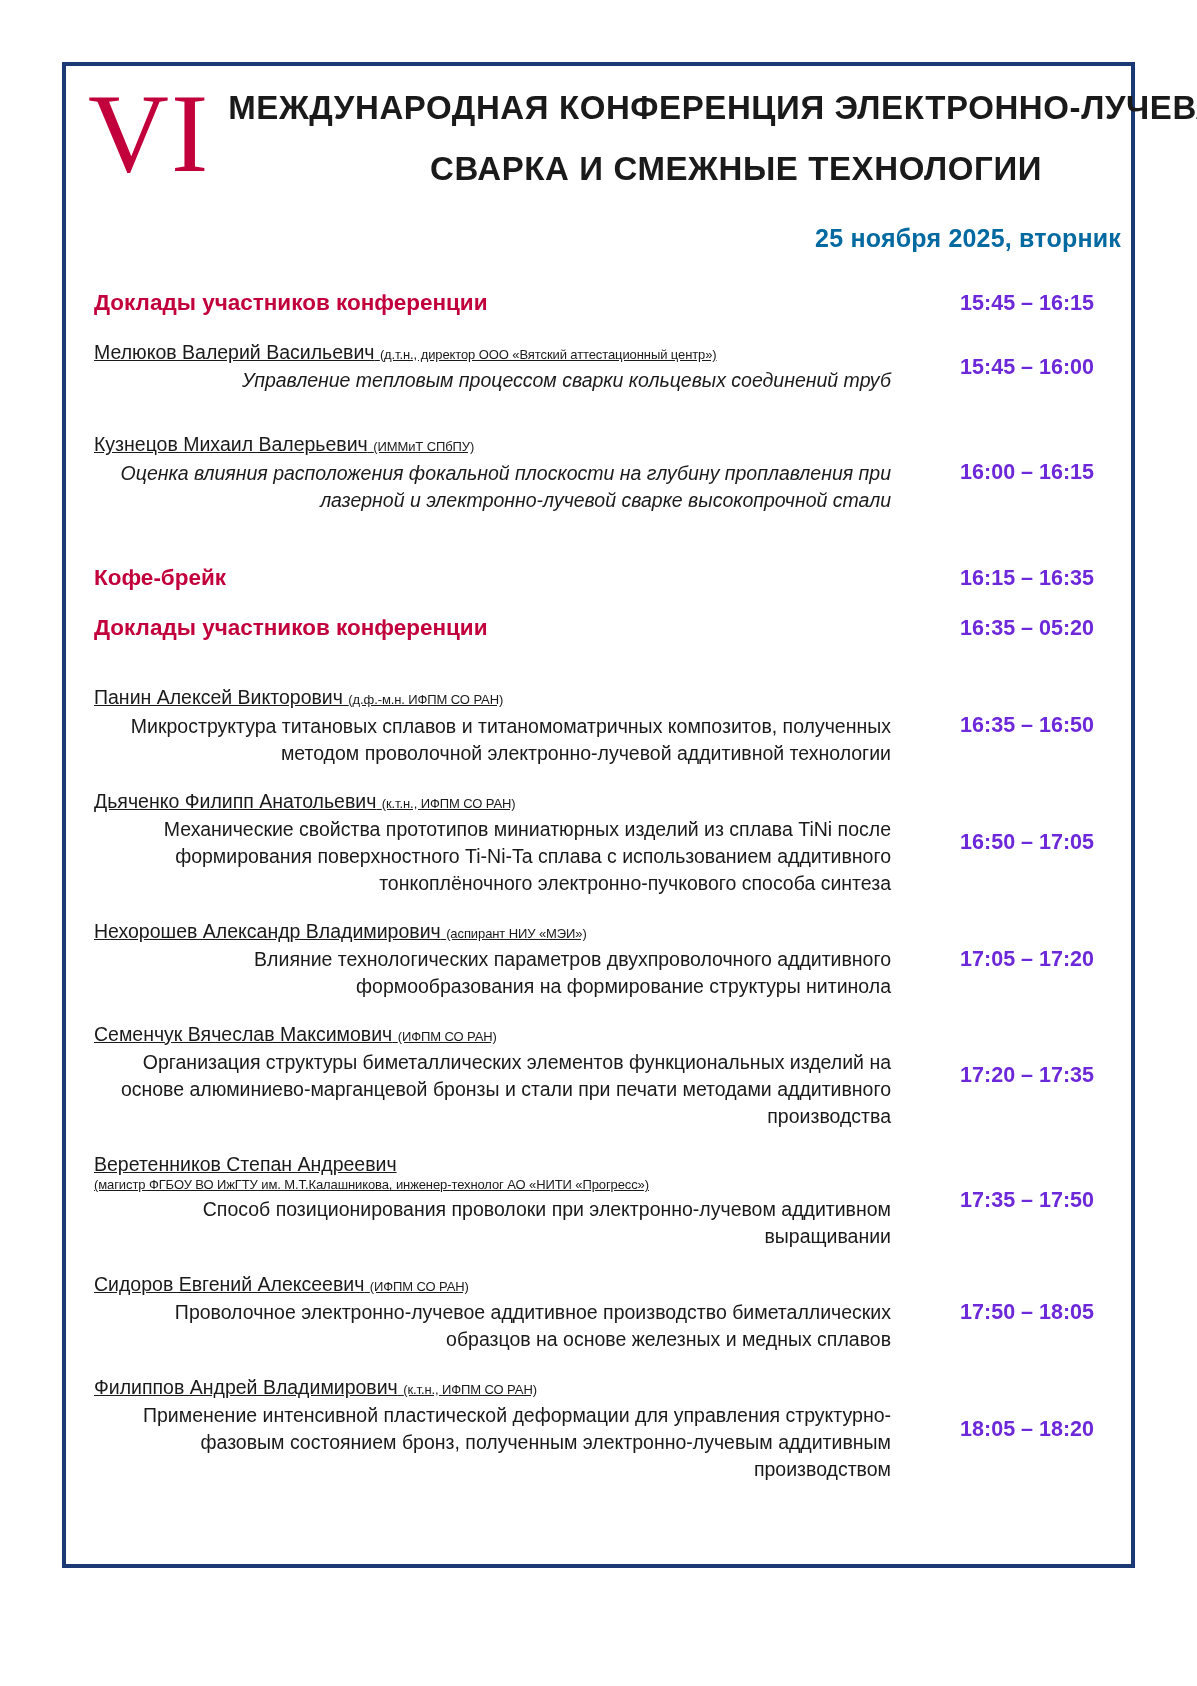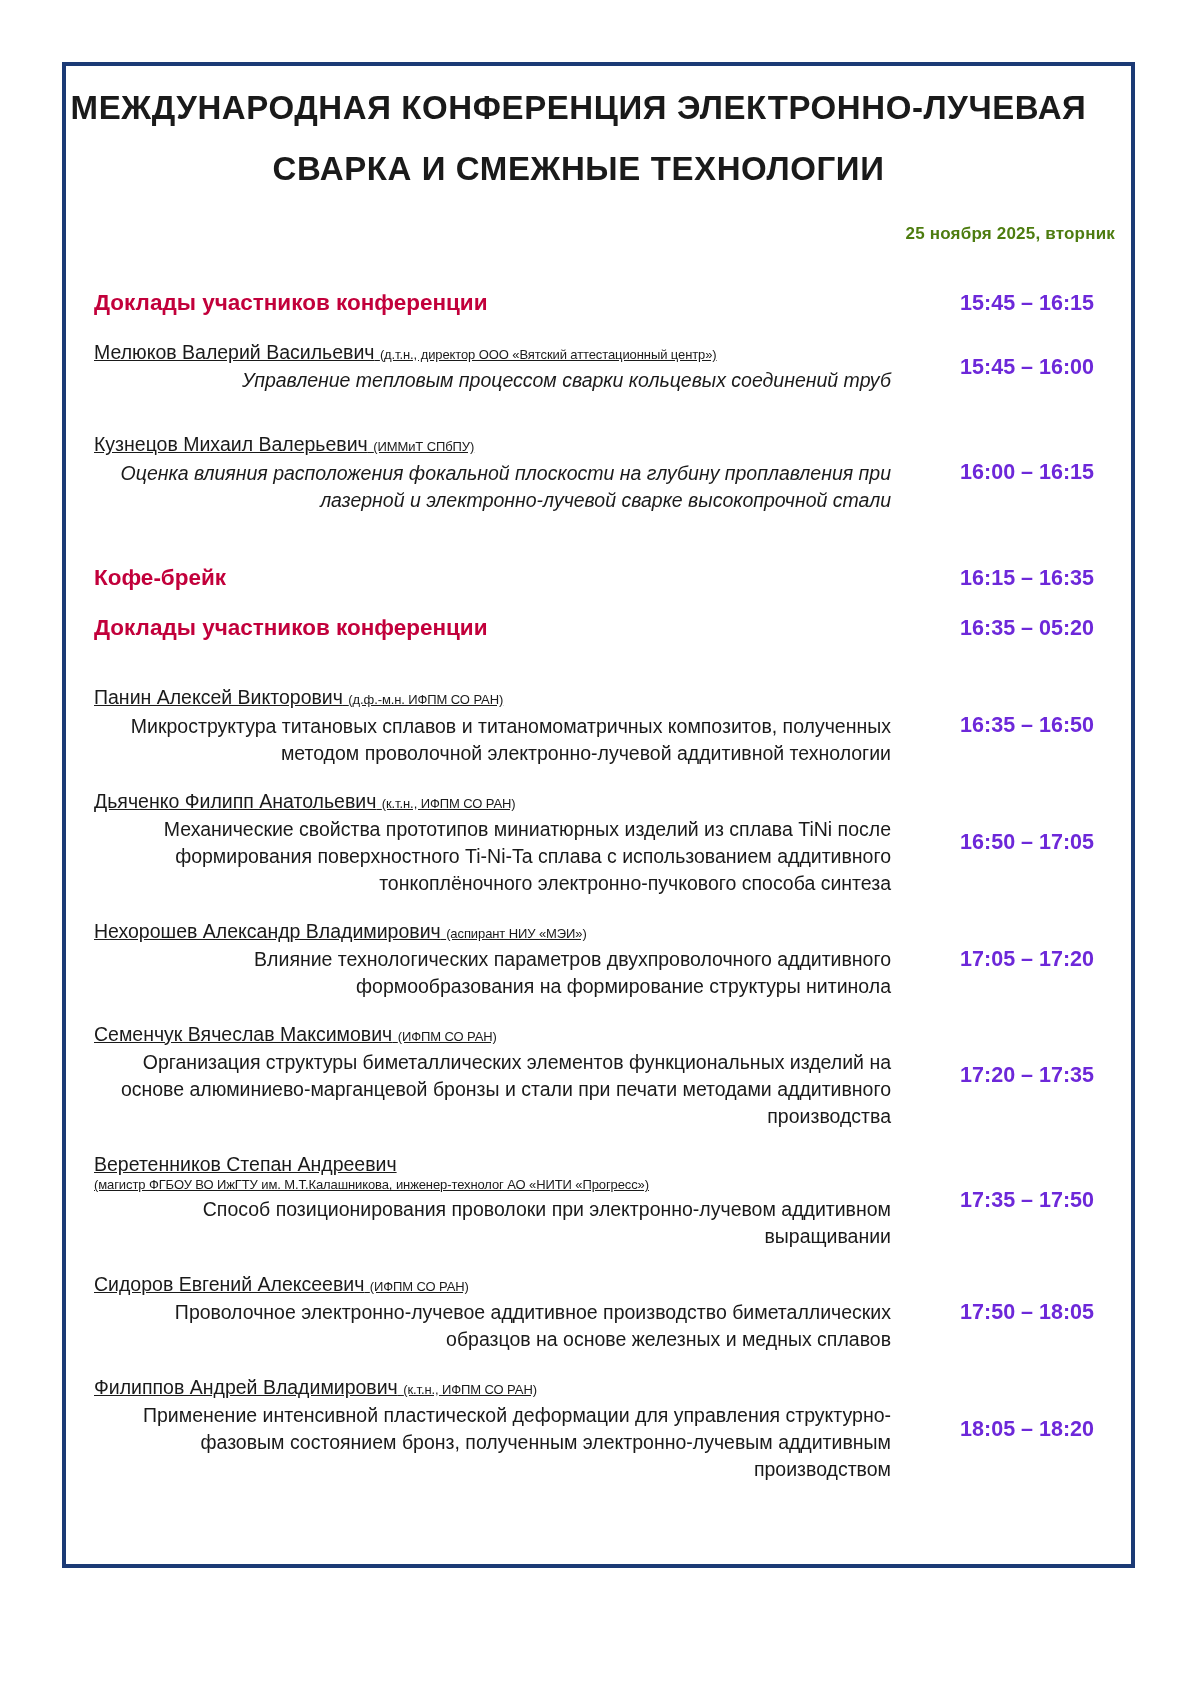--- a/index.html
+++ b/index.html
@@ -84,24 +84,24 @@
   }
   .ribbon-text {
     color: #ffffff;
     font-size: 25px;
     font-weight: bold;
     letter-spacing: 0.5px;
     margin-left: 90px;
   }
   .date {
     position: absolute;
-    right: 82px;
+    right: 76px;
     top: 224px;
-    font-size: 17px;
-    color: #4d7c0f;
+    font-size: 25px;
+    color: #0369a1;
     font-weight: bold;
     letter-spacing: 0.2px;
   }
 
   
   .content {
     position: absolute;
     left: 94px;
     top: 290px;
     width: 1000px;
@@ -176,20 +176,21 @@
   }
 </style>
 </head>
 <body>
 
 <div class="page">
 
   <div class="frame"></div>
 
   <div class="header">
+    <div class="roman">VI</div>
     <div class="header-titles">
       <div class="header-line">МЕЖДУНАРОДНАЯ КОНФЕРЕНЦИЯ ЭЛЕКТРОННО-ЛУЧЕВАЯ</div>
       <div class="header-line second">СВАРКА И СМЕЖНЫЕ ТЕХНОЛОГИИ</div>
     </div>
   </div>
 
   <div class="date">25 ноября 2025, вторник</div>
 
   <div class="content">
 

